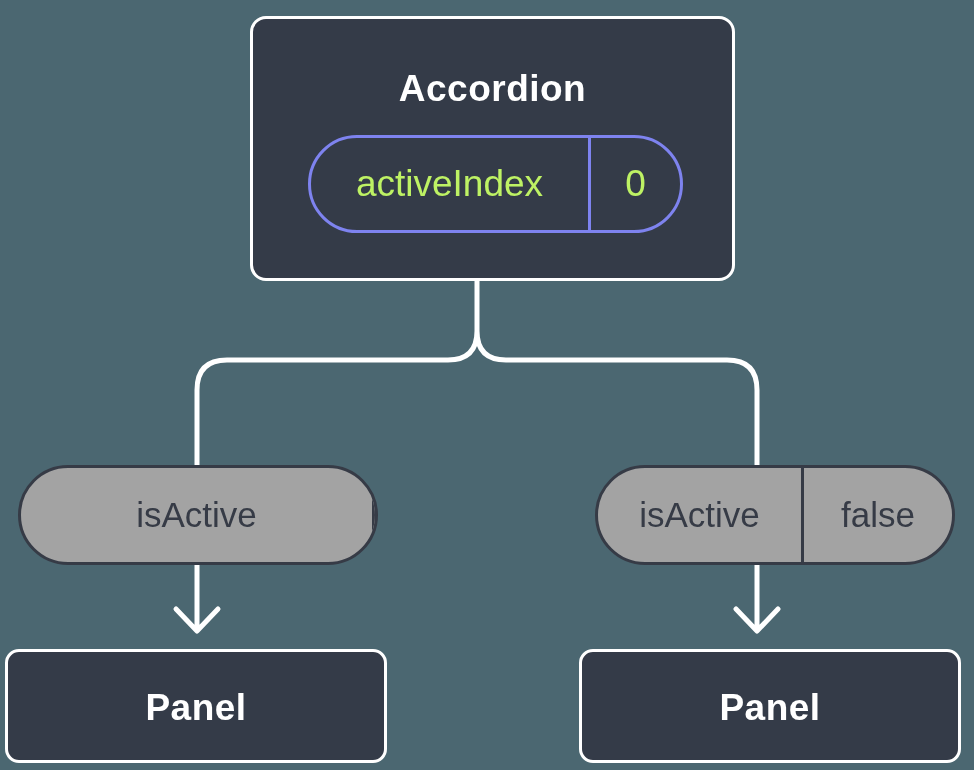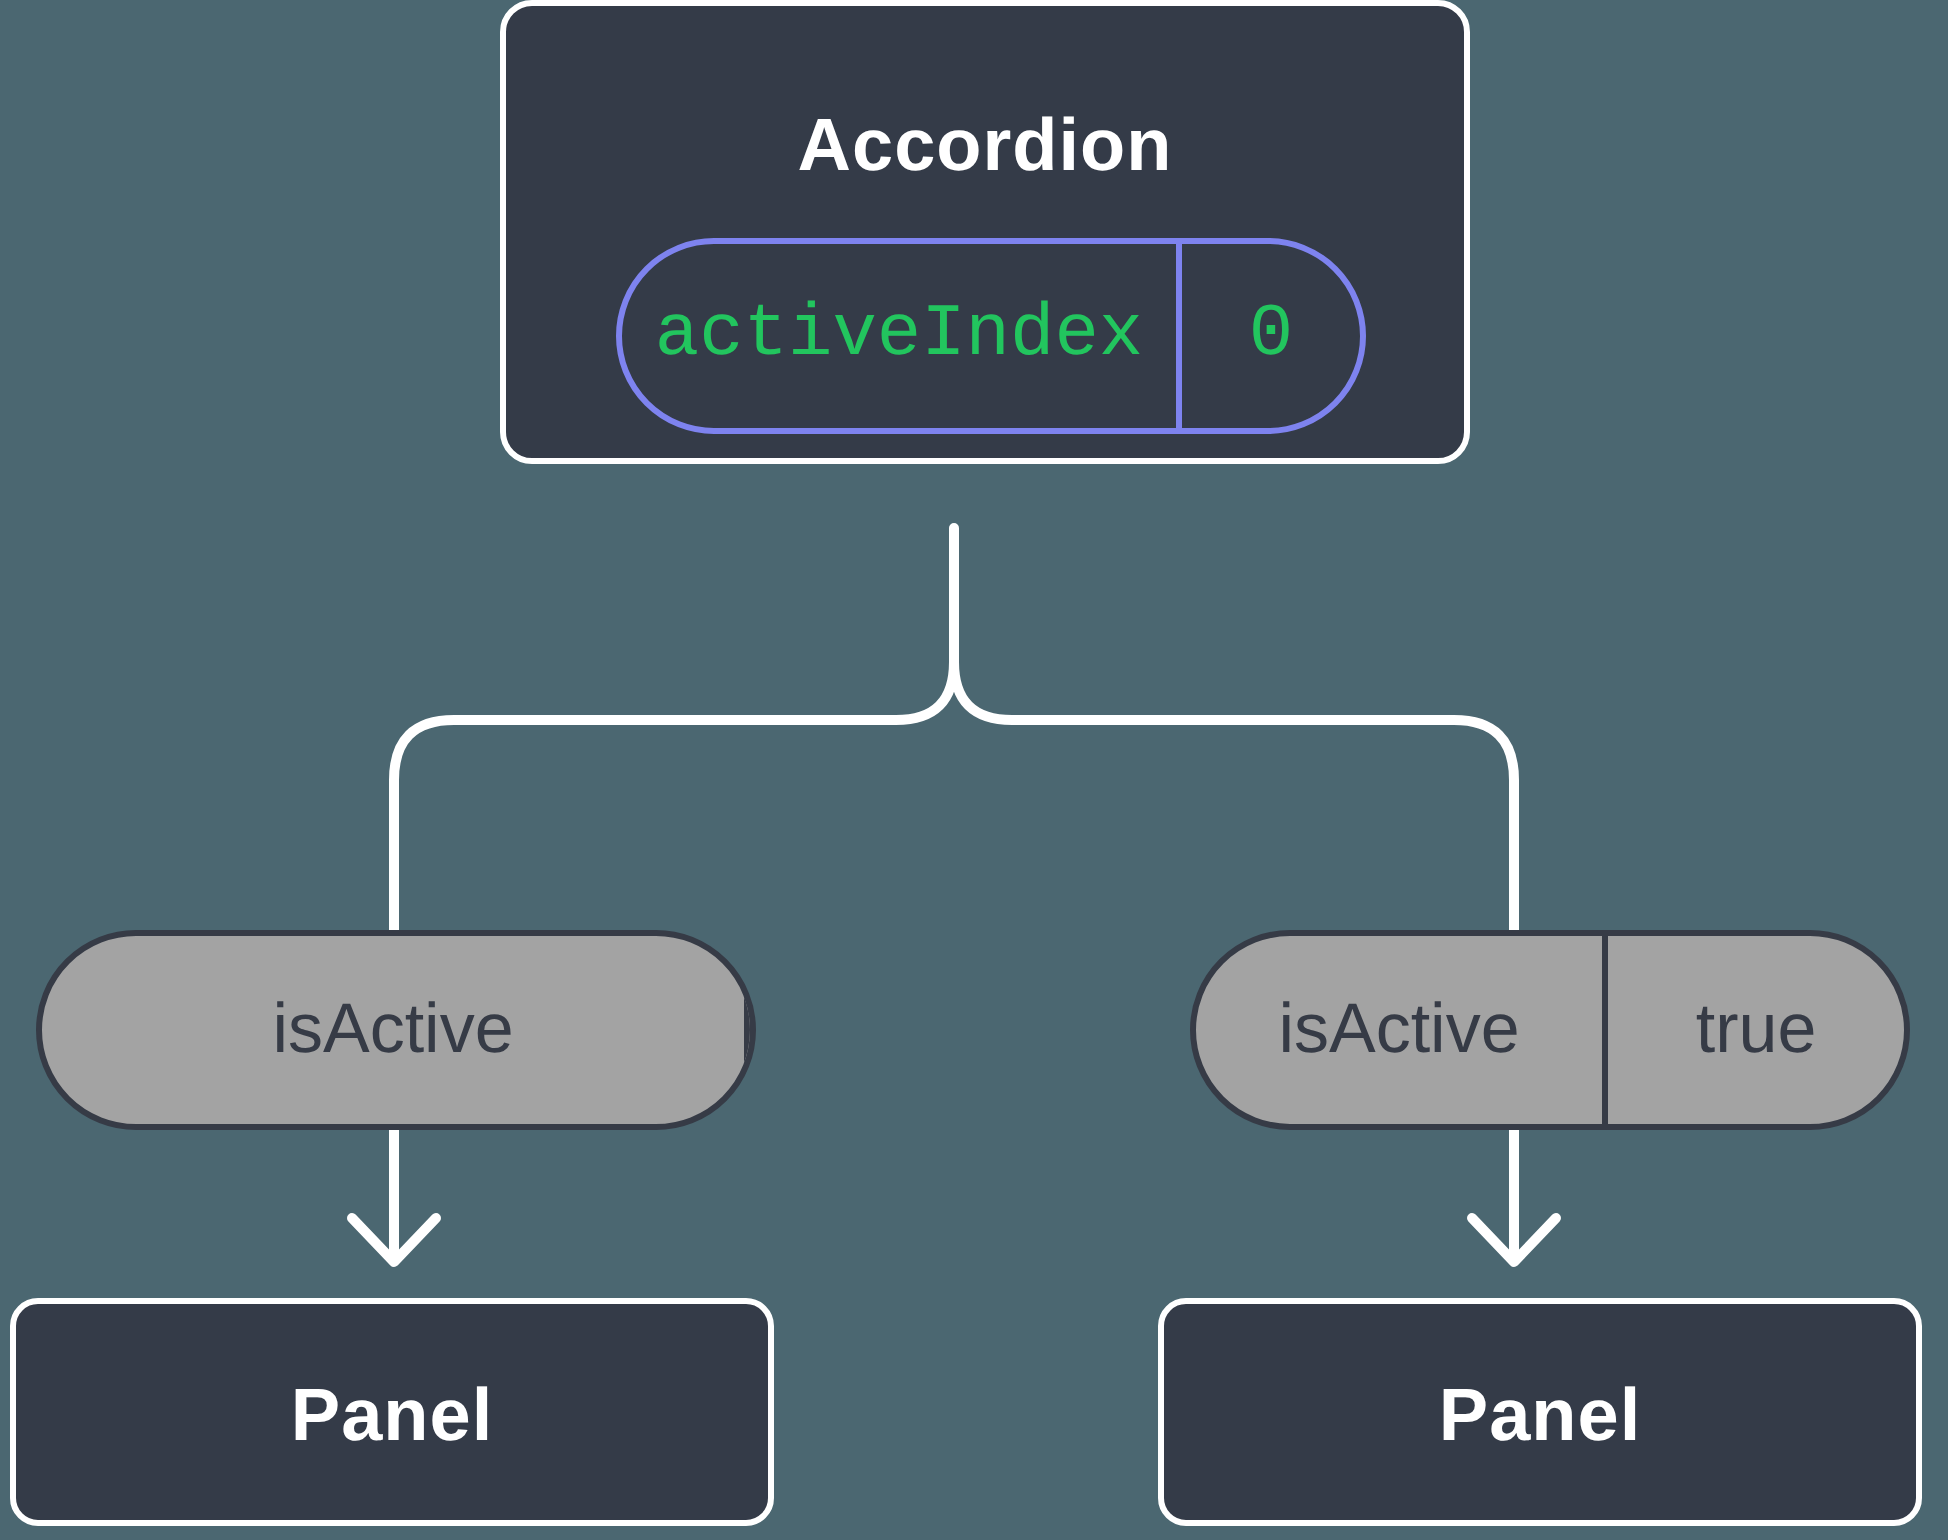--- a/index.html
+++ b/index.html
@@ -23,22 +23,22 @@
     position: absolute;
     box-sizing: border-box;
     background: #343b48;
     border: 3px solid #ffffff;
     z-index: 2;
     display: flex;
     flex-direction: column;
     align-items: center;
   }
   .node-root {
-    left: 250px; top: 0;
-    width: 485px; height: 232px;
+    left: 250px; top: 16px;
+    width: 485px; height: 265px;
     border-radius: 16px;
   }
   .node-title {
     color: #ffffff;
     font-size: 37px;
     font-weight: 600;
     letter-spacing: 0.5px;
     margin-top: 48px;
     line-height: 44px;
   }
@@ -50,23 +50,22 @@
     border: 3px solid #7e83ef;
     border-radius: 49px;
     display: flex;
     align-items: stretch;
     overflow: hidden;
   }
   .state-pill .cell {
     display: flex;
     align-items: center;
     justify-content: center;
-    color: #22c55e;
+    color: #bef264;
     font-size: 37px;
-    font-family: Liberation Mono, monospace;
   }
   .state-pill .cell-name { flex: 1; }
   .state-pill .cell-value { width: 89px; }
   .state-pill .divider { width: 3px; background: #7e83ef; }
   .prop-pill {
     position: absolute;
     top: 465px;
     width: 360px; height: 100px;
     box-sizing: border-box;
     background: #a3a3a3;
@@ -122,21 +121,21 @@
   </div>
 
   <div class="prop-pill prop-pill-left">
     <div class="cell cell-name">isActive</div>
     <div class="divider"></div>
   </div>
 
   <div class="prop-pill prop-pill-right">
     <div class="cell cell-name">isActive</div>
     <div class="divider"></div>
-    <div class="cell cell-value">true</div>
+    <div class="cell cell-value">false</div>
   </div>
 
   <div class="node node-panel node-panel-left">
     <div class="node-title">Panel</div>
   </div>
 
   <div class="node node-panel node-panel-right">
     <div class="node-title">Panel</div>
   </div>
 

